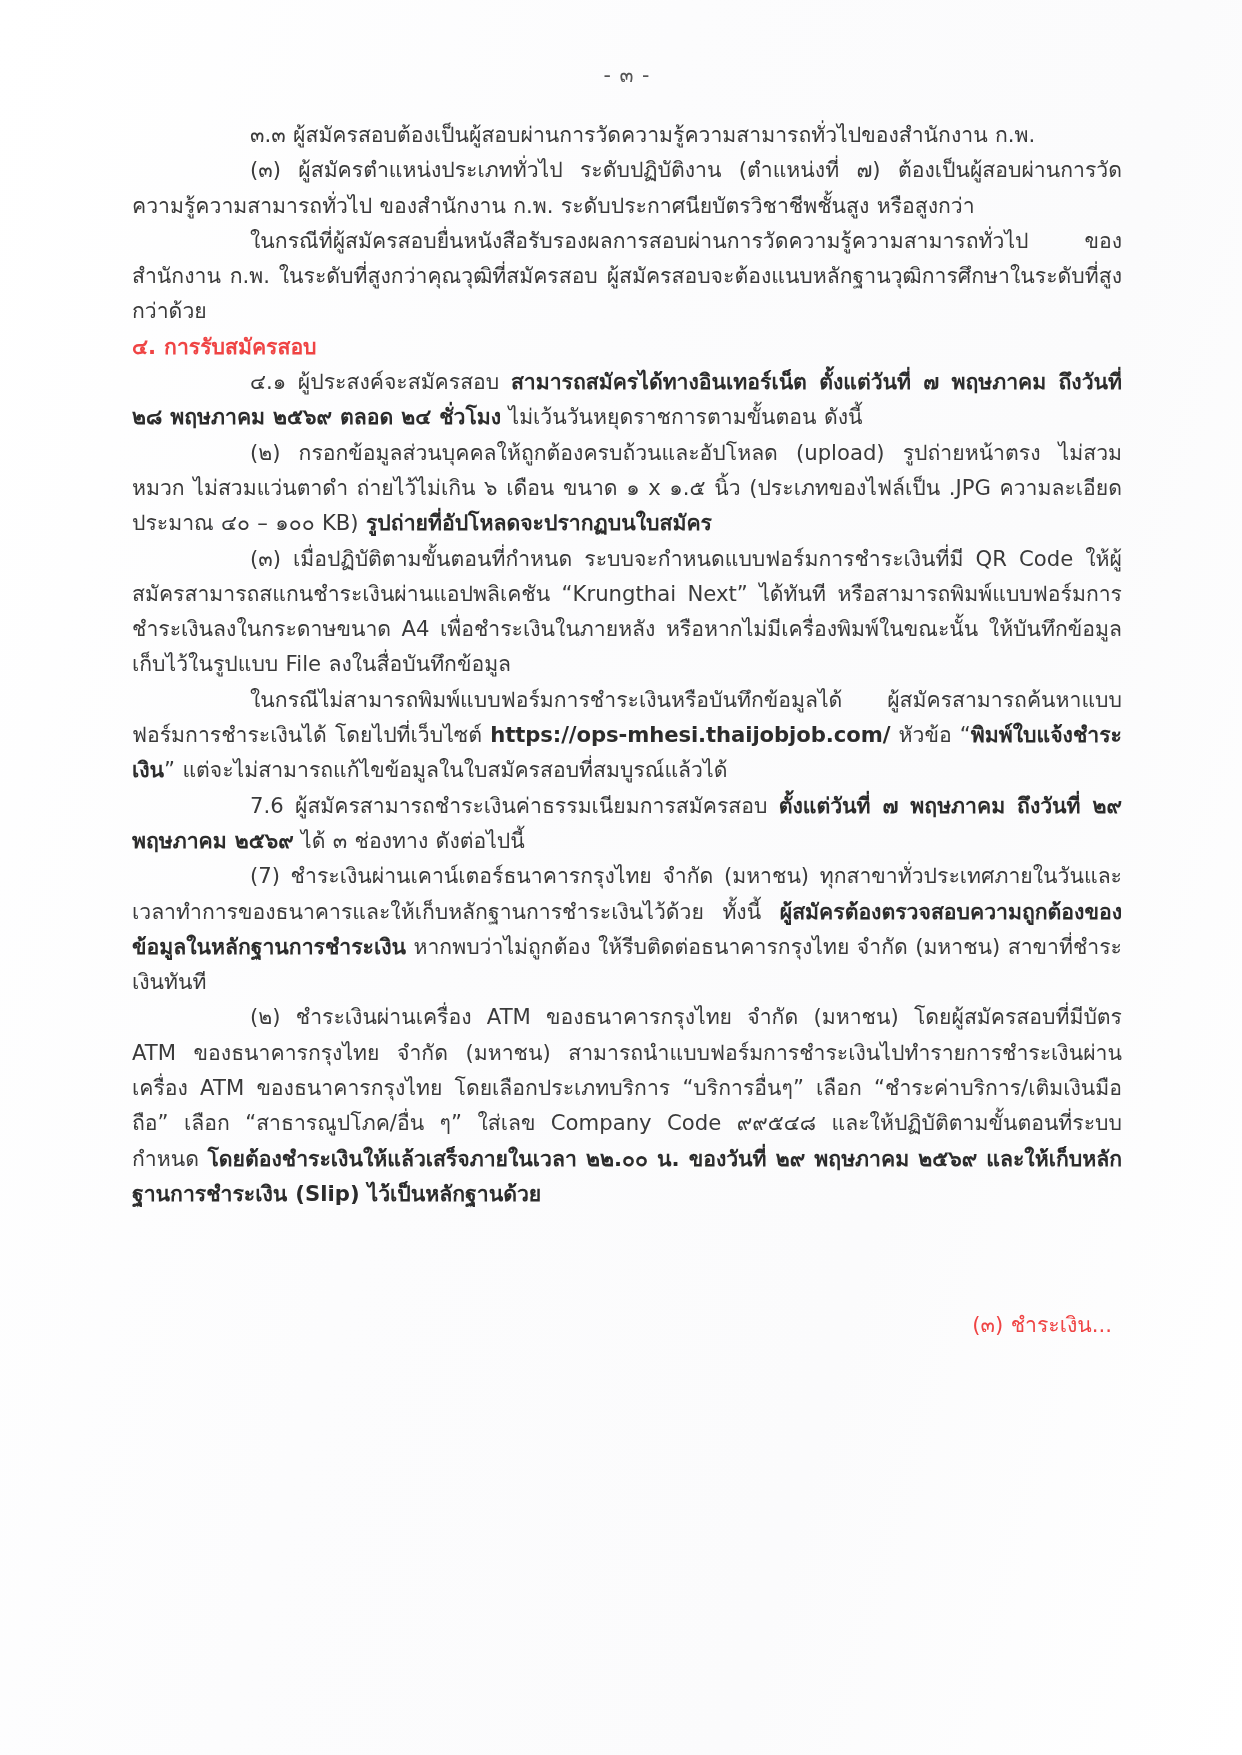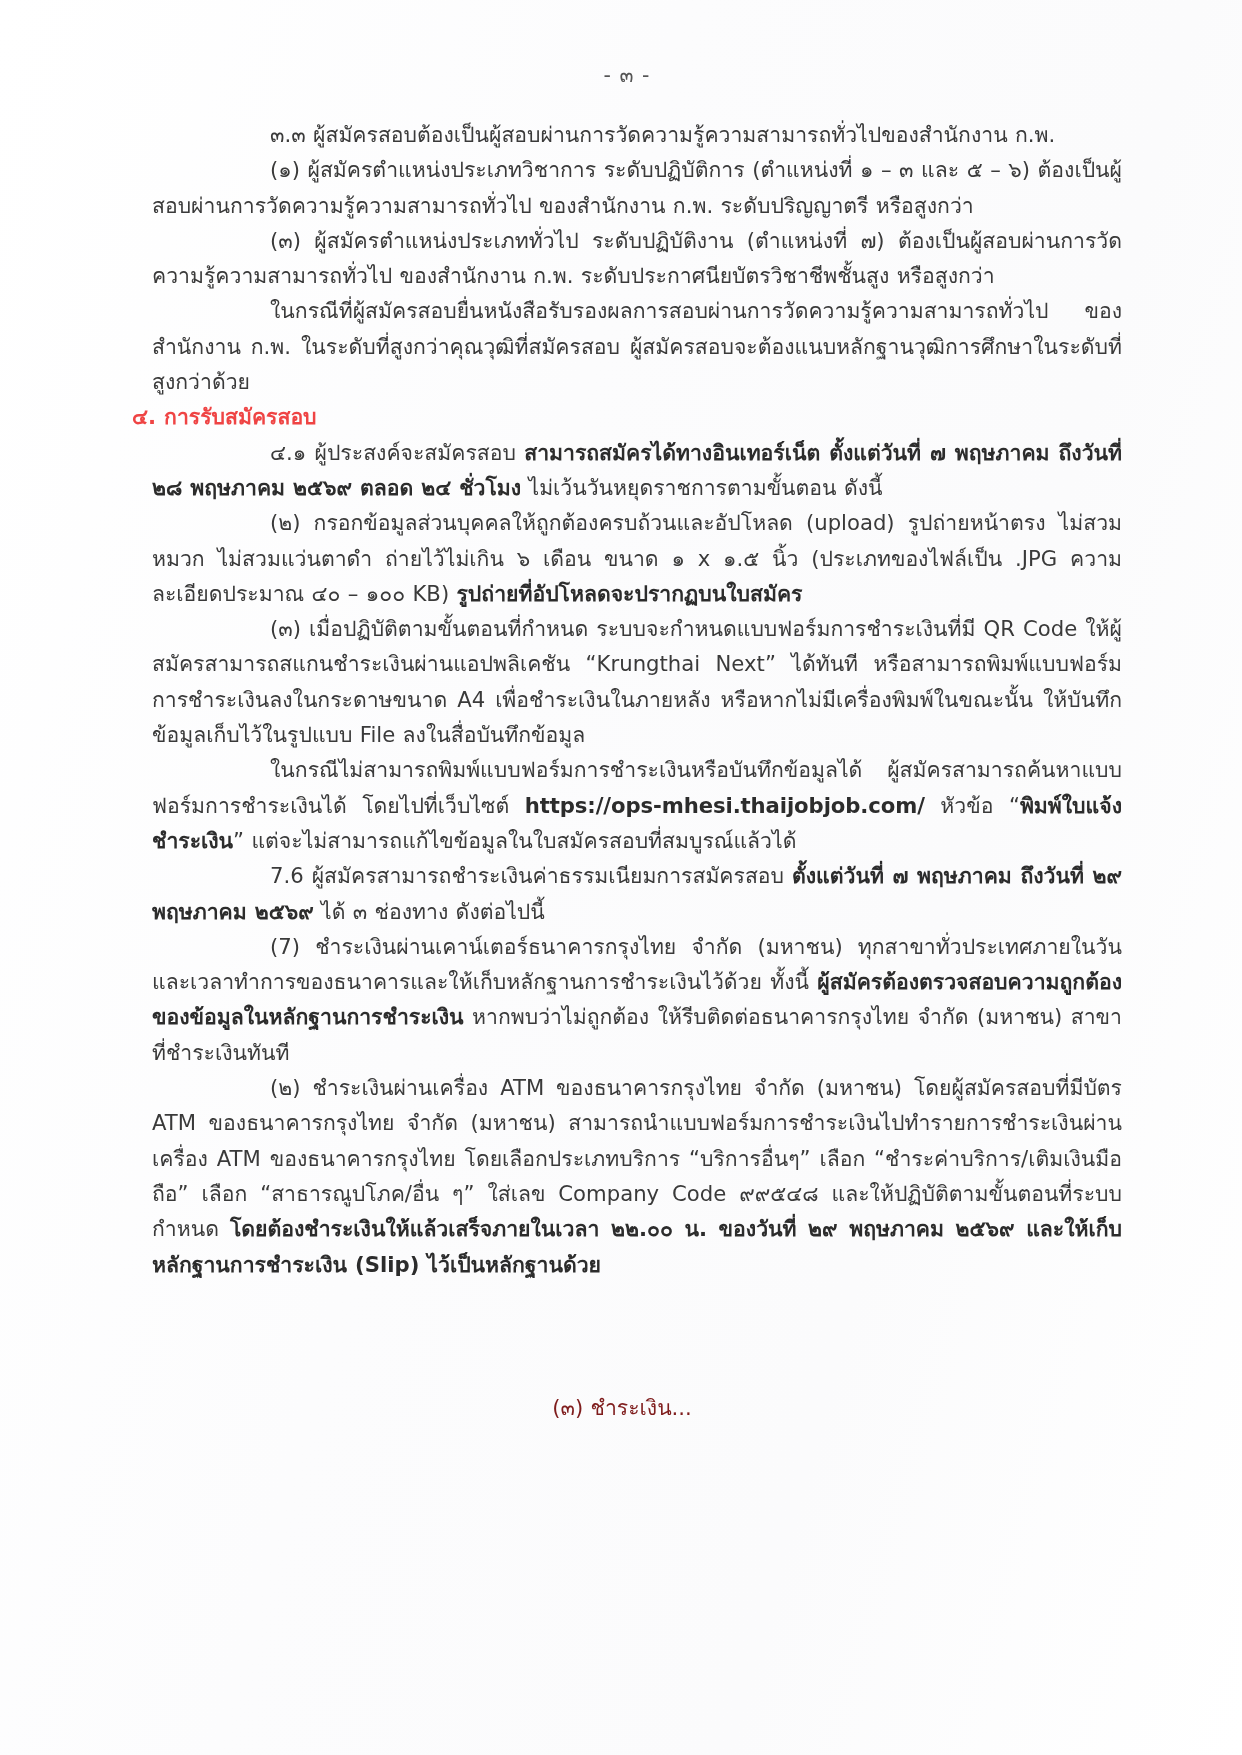--- a/index.html
+++ b/index.html
@@ -47,64 +47,60 @@
     text-align: justify;
     text-justify: inter-word;
     word-spacing: 0.6px;
   }
   p.para {
     margin: 0;
     text-indent: 0;
   }
   p.indent {
     text-indent: 118px;
-    margin-left: 20px;
   }
   .b {
     font-weight: bold;
     color: #2c2c2c;
   }
   .heading {
     font-weight: bold;
     text-indent: 60px;
     margin: 0;
     color: #ef4444;
   }
   .latin {
     font-family: "DejaVu Sans", "Liberation Sans", sans-serif;
     letter-spacing: -0.1px;
   }
   .footer-line {
-    margin: 12px;
-    text-align: center;
+    margin: 0;
+    text-align: right;
     font-size: 21.2px;
-    color: #7f1d1d;
+    color: #ef4444;
     padding-right: 10px;
   }
   .spacer-footer { height: 96px; }
 </style>
 </head>
 <body>
 
 <div class="page">
   <div class="scan-tint"></div>
 
   <div class="content">
 
     <div class="page-number">- ๓ -</div>
 
     <div class="body-text">
 
       <p class="para indent">
         <span>๓.๓ ผู้สมัครสอบต้องเป็นผู้สอบผ่านการวัดความรู้ความสามารถทั่วไปของสำนักงาน ก.พ.</span>
       </p>
 
-      <p class="para indent">
-        <span>(๑) ผู้สมัครตำแหน่งประเภทวิชาการ ระดับปฏิบัติการ (ตำแหน่งที่ ๑ – ๓ และ ๕ – ๖) ต้องเป็นผู้สอบผ่านการวัดความรู้ความสามารถทั่วไป ของสำนักงาน ก.พ. ระดับปริญญาตรี หรือสูงกว่า</span>
-      </p>
 
 
       <p class="para indent">
         <span>(๓) ผู้สมัครตำแหน่งประเภททั่วไป ระดับปฏิบัติงาน (ตำแหน่งที่ ๗) ต้องเป็นผู้สอบผ่านการวัดความรู้ความสามารถทั่วไป ของสำนักงาน ก.พ. ระดับประกาศนียบัตรวิชาชีพชั้นสูง หรือสูงกว่า</span>
       </p>
 
       <p class="para indent">
         <span>ในกรณีที่ผู้สมัครสอบยื่นหนังสือรับรองผลการสอบผ่านการวัดความรู้ความสามารถทั่วไป ของสำนักงาน ก.พ. ในระดับที่สูงกว่าคุณวุฒิที่สมัครสอบ ผู้สมัครสอบจะต้องแนบหลักฐานวุฒิการศึกษาในระดับที่สูงกว่าด้วย</span>
       </p>
 

